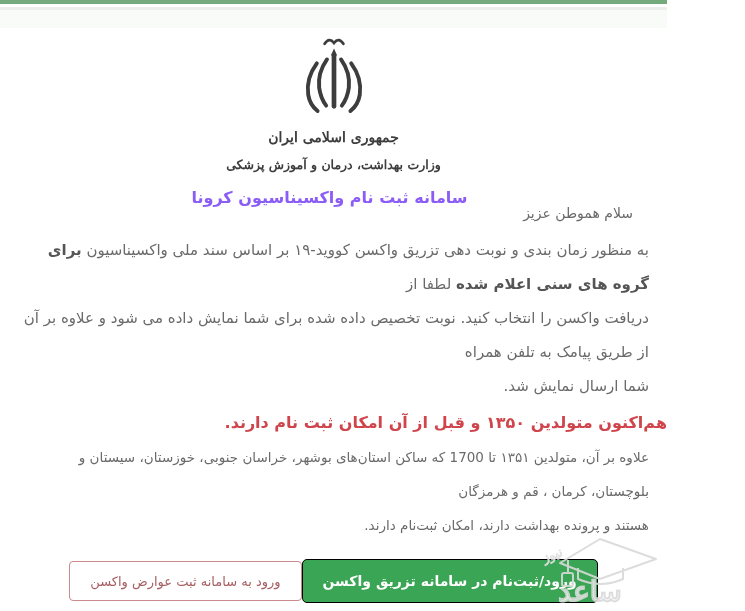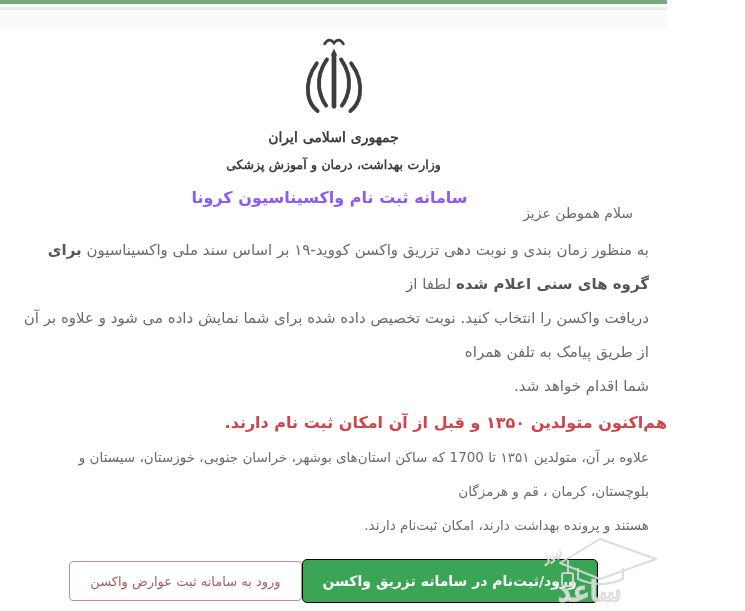--- a/index.html
+++ b/index.html
@@ -95,21 +95,21 @@
     <div class="ministry-line2">وزارت بهداشت، درمان و آموزش پزشکی</div>
   </div>
 
   <div class="page-title">سامانه ثبت نام واکسیناسیون کرونا</div>
 
   <div class="greeting">سلام هموطن عزیز</div>
 
   <div class="intro">
     <div><span>به منظور زمان بندی و نوبت دهی تزریق واکسن کووید-۱۹ بر اساس سند ملی واکسیناسیون </span><span class="bold-seg">برای گروه های سنی اعلام شده</span><span> لطفا از</span></div>
     <div>دریافت واکسن را انتخاب کنید. نوبت تخصیص داده شده برای شما نمایش داده می شود و علاوه بر آن از طریق پیامک به تلفن همراه</div>
-    <div>شما اقدام خواهد شد.</div>
+    <div>شما ارسال نمایش شد.</div>
   </div>
 
   <div class="notice">هم‌اکنون متولدین ۱۳۵۰ و قبل از آن امکان ثبت نام دارند.</div>
 
   <div class="eligibility">
     <div>علاوه بر آن، متولدین ۱۳۵۱ تا 1700 که ساکن استان‌های بوشهر، خراسان جنوبی، خوزستان، سیستان و بلوچستان، کرمان ، قم و هرمزگان</div>
     <div>هستند و پرونده بهداشت دارند، امکان ثبت‌نام دارند.</div>
   </div>
 
   <div class="button-row">

